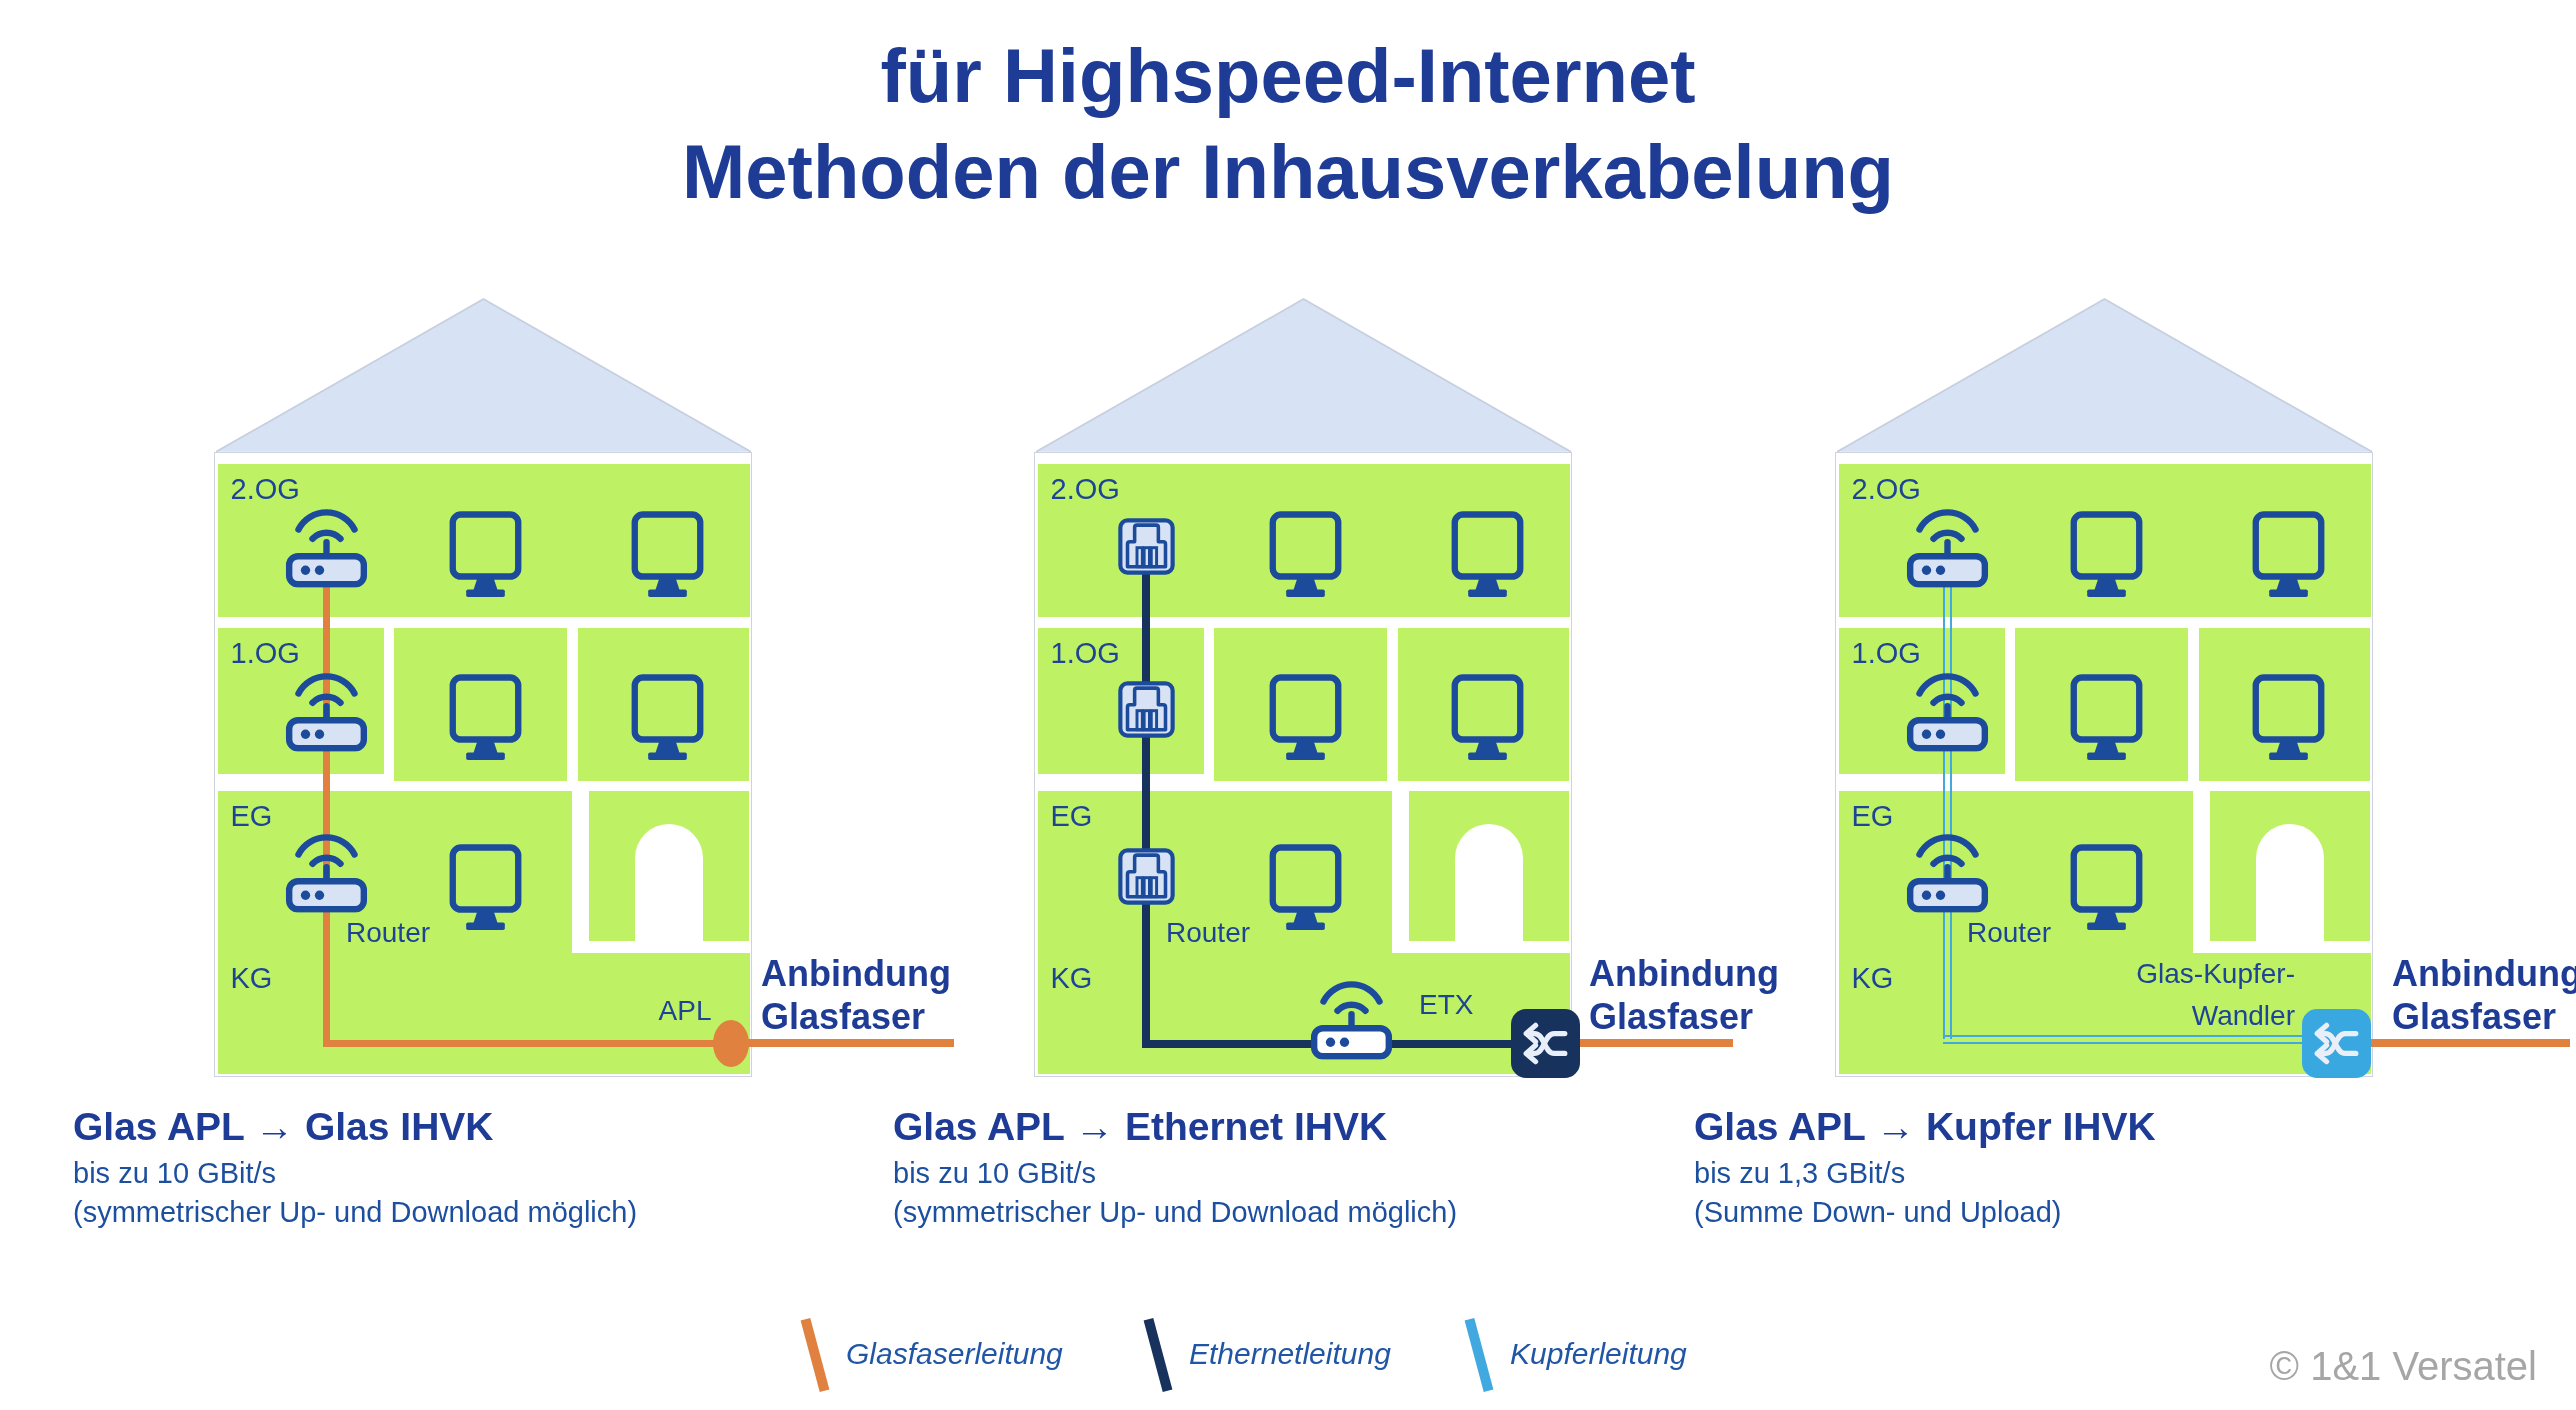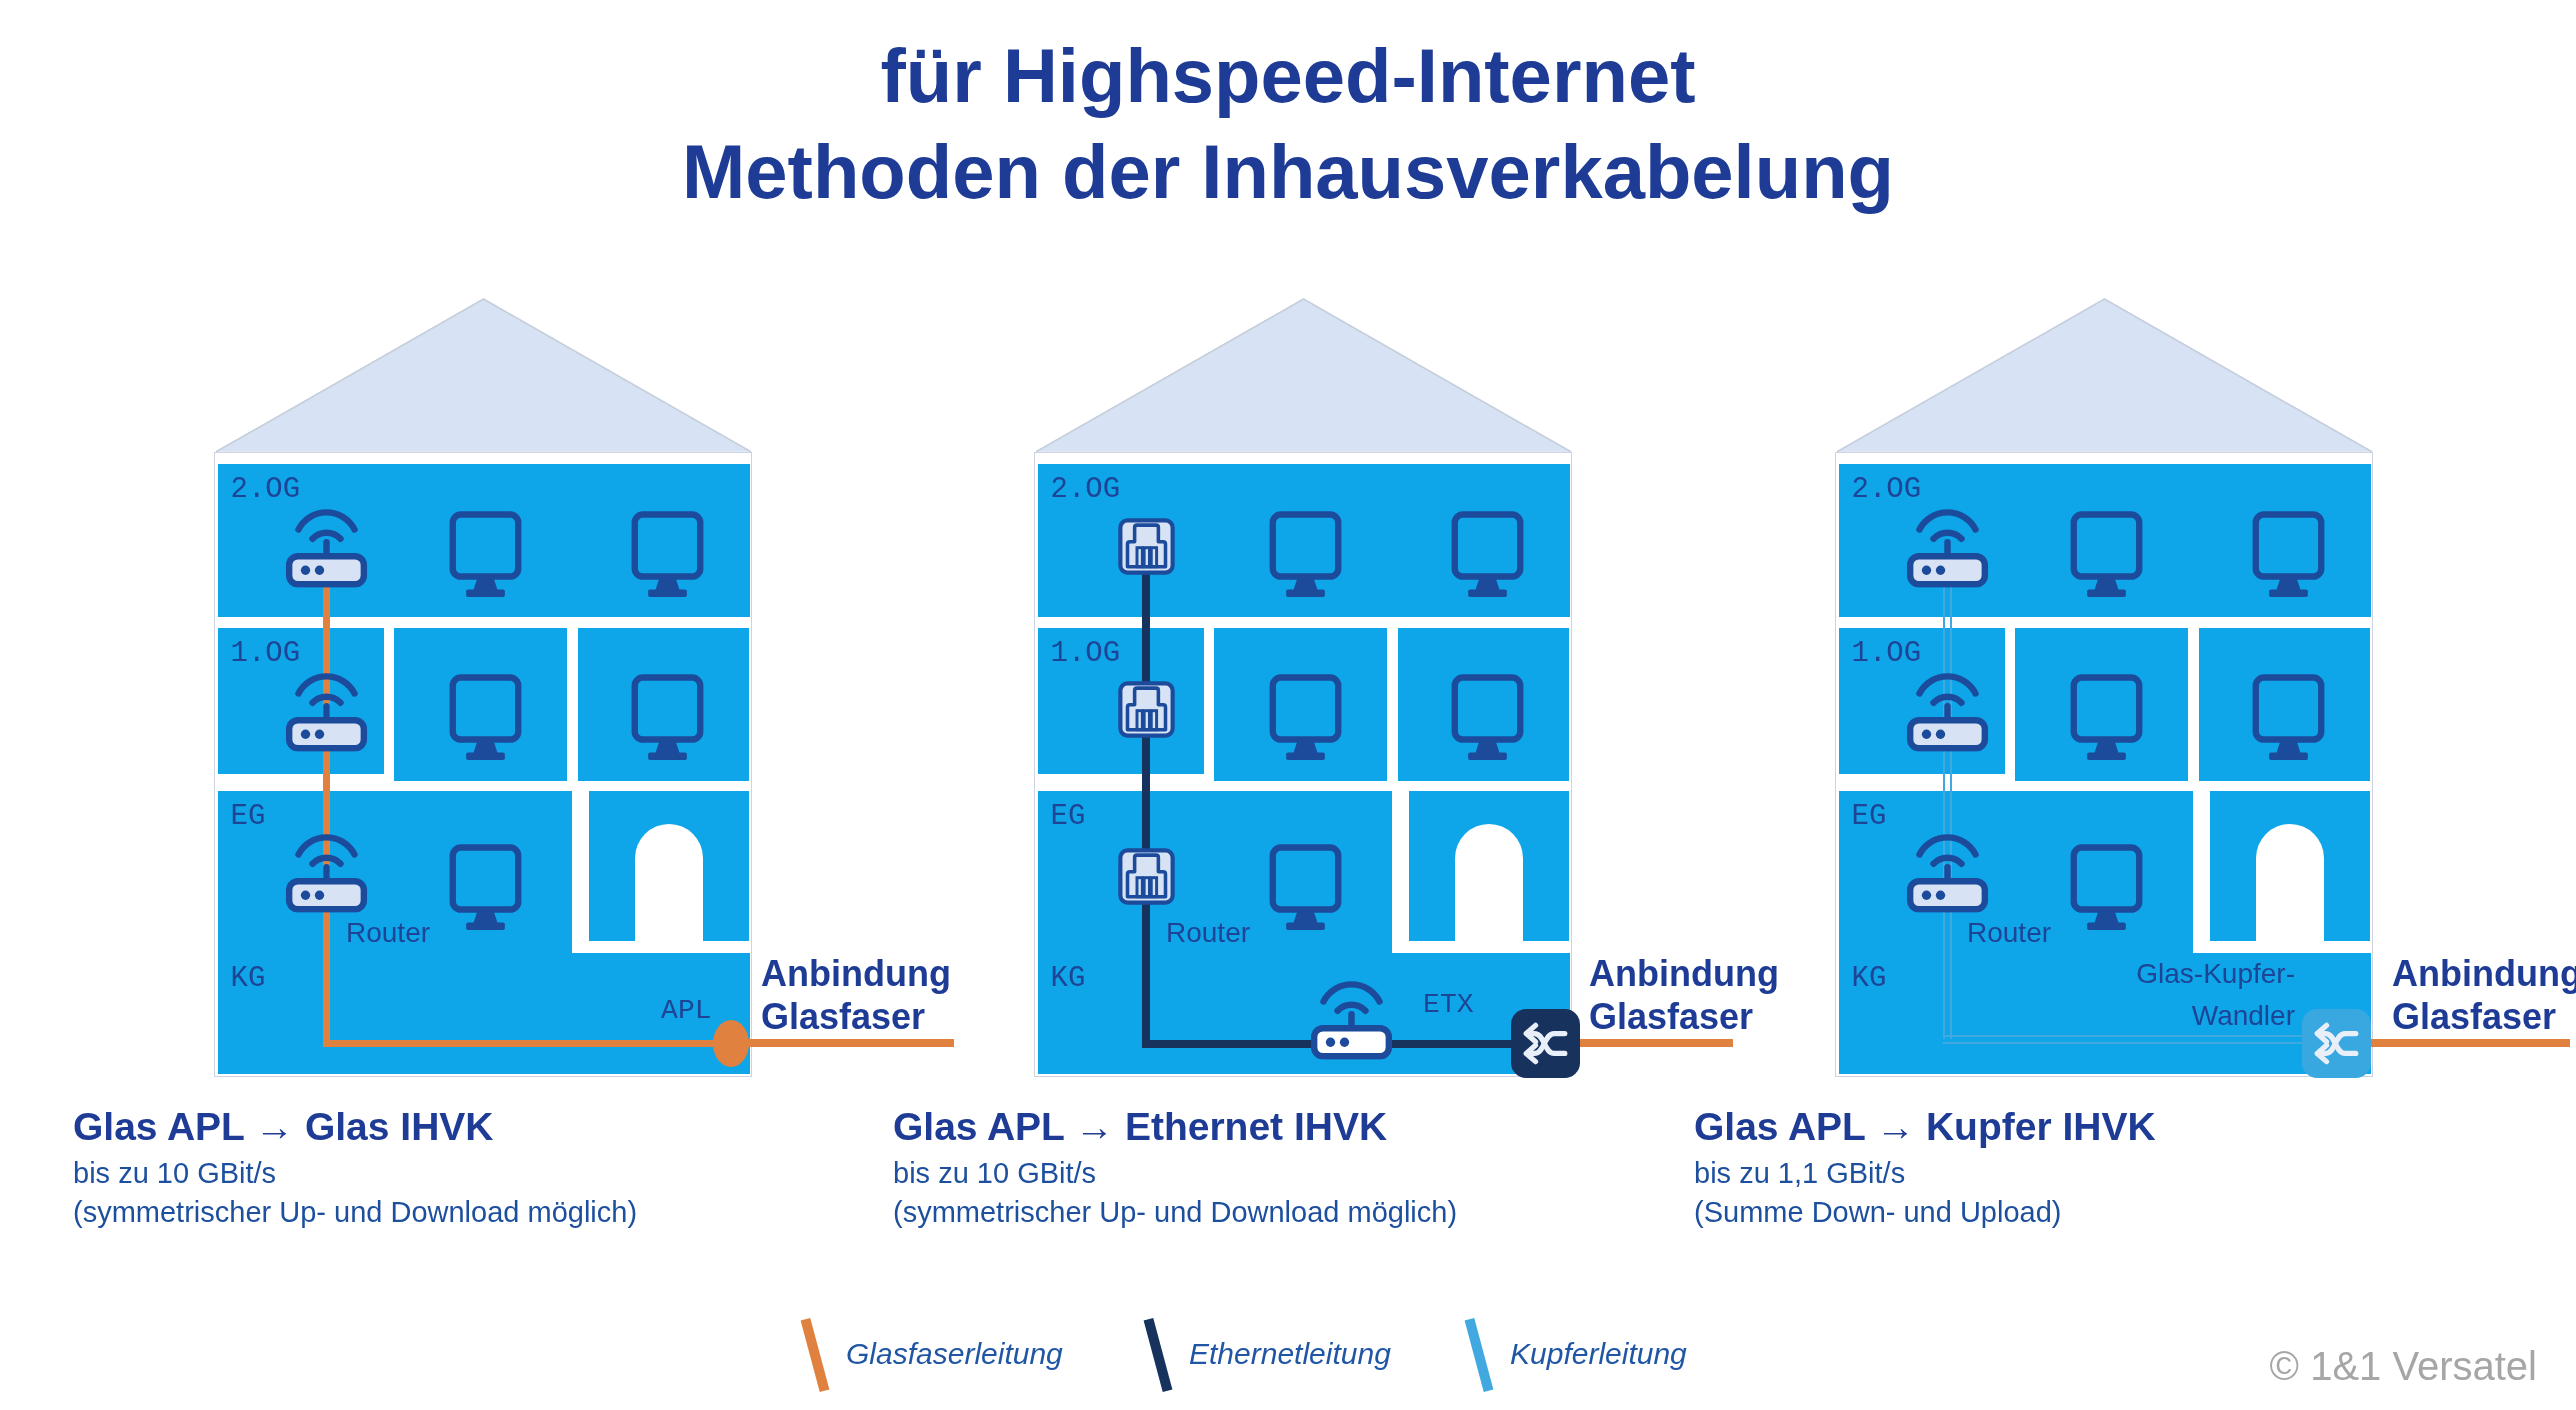--- a/index.html
+++ b/index.html
@@ -6,21 +6,21 @@
   #stage{position:relative;width:2576px;height:1411px;background:#ffffff;overflow:hidden;
          font-family:"Liberation Sans", sans-serif;}
   
   .title{position:absolute;left:0;top:28px;width:2576px;text-align:center;
          font-size:76px;line-height:96px;font-weight:bold;color:#1e3c96;}
   
   .house{position:absolute;top:295px;width:539px;height:972px;}
   .house-1{left:214px;} .house-2{left:1034px;} .house-3{left:1835px;}
   .roof{position:absolute;left:0;top:0;}
   .wall{position:absolute;left:0;top:157px;width:536px;height:623px;background:#fff;border:1.2px solid #cdd4df;}
-  .room{position:absolute;background:#0ea5e9;font-family:Liberation Mono, monospace;}
+  .room{position:absolute;background:#bef264;}
   .r-og2{left:3.5px;top:169px;width:532px;height:153px;}
   .r-og1a{left:3.5px;top:333px;width:166px;height:146px;}
   .r-og1b{left:180px;top:333px;width:173px;height:153px;}
   .r-og1c{left:364px;top:333px;width:171px;height:153px;}
   .r-ega{left:3.5px;top:496px;width:354px;height:184px;}
   .r-egb{left:375px;top:496px;width:160px;height:150px;}
   .r-kg{left:3.5px;top:658px;width:532px;height:121px;}
   .floor-label{position:absolute;left:13px;top:9.4px;font-size:29px;color:#1e4496;}
   .door{position:absolute;left:421px;top:529px;width:68px;height:117px;background:#fff;
         border-radius:34px 34px 0 0;}
@@ -292,21 +292,21 @@
     <div class="small-label right-label" style="left:197px;top:658px;width:263px;line-height:42px;">
       <div>Glas-Kupfer-</div>
       <div>Wandler</div>
     </div>
     <div class="anbindung anb-3">
       <div>Anbindung</div>
       <div>Glasfaser</div>
     </div>
     <div class="caption">
       <div class="cap-head">Glas APL → Kupfer IHVK</div>
-      <div class="cap-sub first">bis zu 1,1 GBit/s</div>
+      <div class="cap-sub first">bis zu 1,3 GBit/s</div>
       <div class="cap-sub">(Summe Down- und Upload)</div>
     </div>
   </div>
 
   <div class="legend-item li-1">
     <div class="swatch" style="background: rgb(224, 129, 63);"></div>
     <div class="legend-label">Glasfaserleitung</div>
   </div>
   <div class="legend-item li-2">
     <div class="swatch" style="background: rgb(23, 51, 93);"></div>

